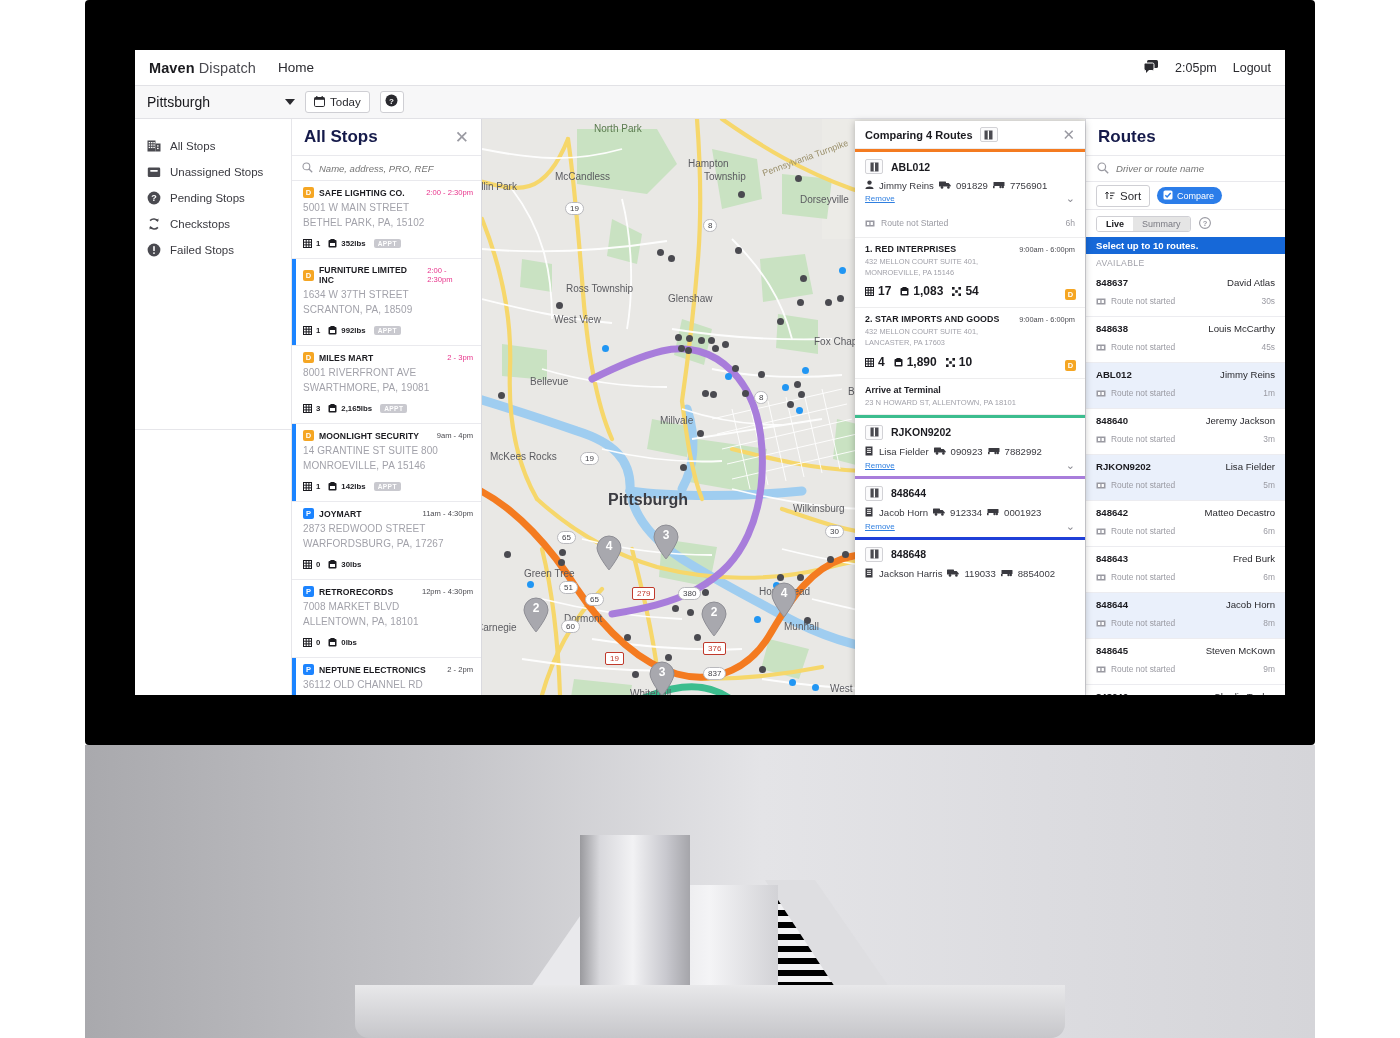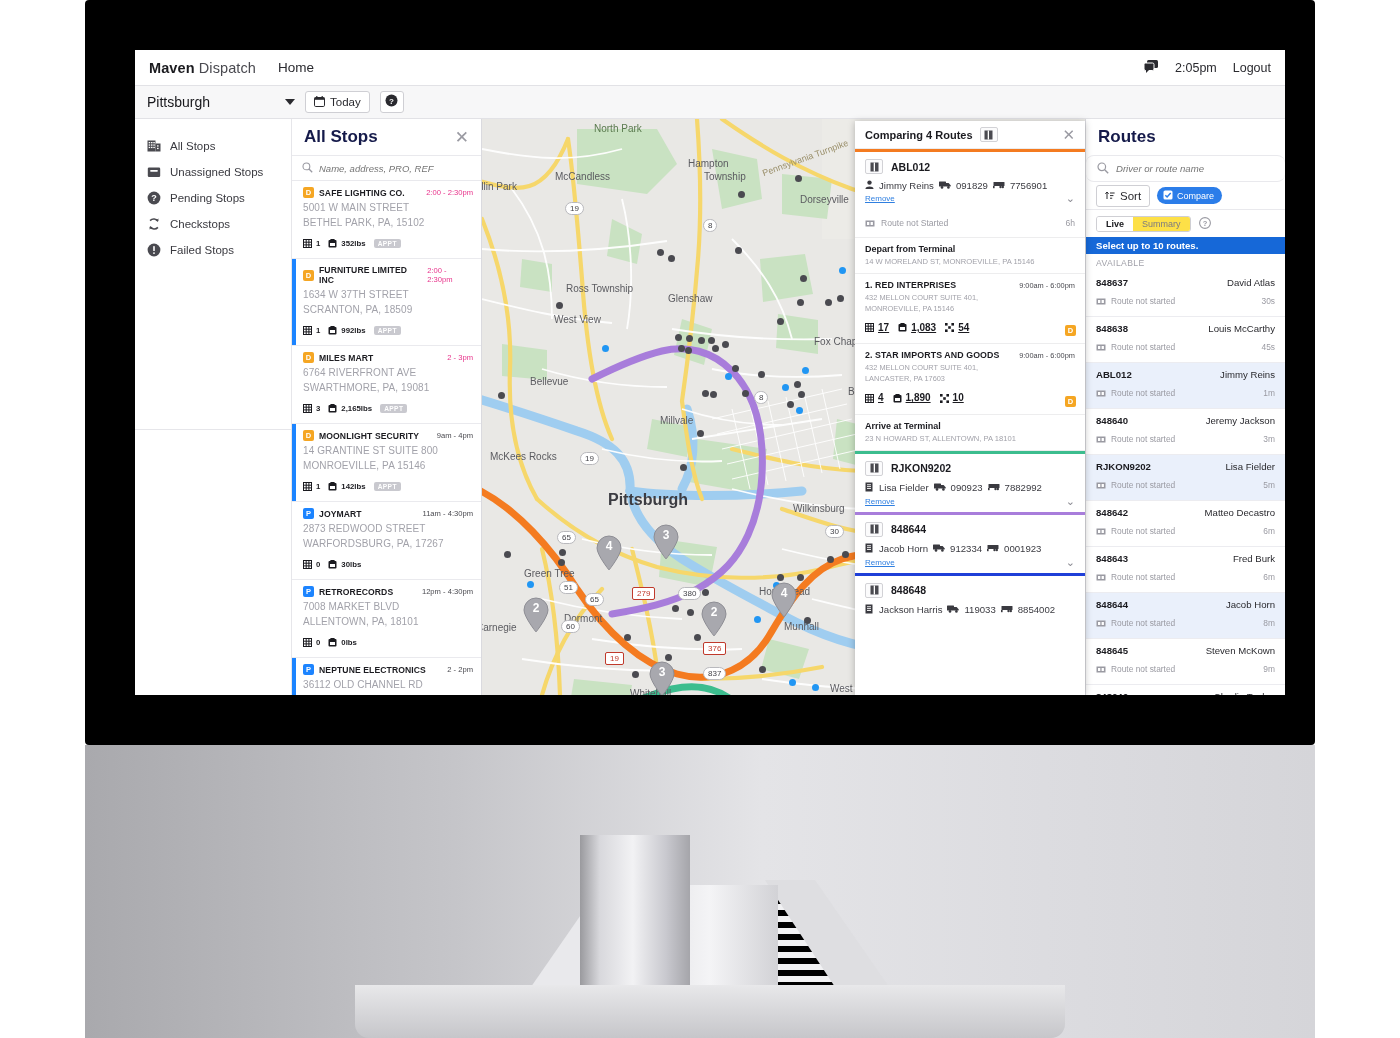--- a/index.html
+++ b/index.html
@@ -107,37 +107,37 @@
   .statusrow .r { margin-left: auto; font-size: 8.6px; color: #9a9aa2; }
   .term { padding: 6px 10px 7px; border-bottom: 1px solid #ededee; }
   .term .tt { font-size: 9px; font-weight: 700; color: #1b1b20; }
   .term .ta { font-size: 7.6px; color: #a2a2aa; margin-top: 3px; }
   .cstop { padding: 6px 10px 7px; border-bottom: 1px solid #ededee; position: relative; }
   .cstop-r1 { display: flex; align-items: center; }
   .cstop-n { font-size: 8.8px; font-weight: 700; color: #1b1b20; letter-spacing: .1px; }
   .cstop-t { margin-left: auto; font-size: 7.4px; color: #4a4a50; }
   .cstop-a { font-size: 7.4px; color: #a2a2aa; line-height: 1.45; margin-top: 3px; }
   .cstop-m { display: flex; align-items: center; gap: 4px; margin-top: 4px; }
-  .cstop-m .mv { font-size: 10px; font-weight: 700; color: #1b1b20; margin-right: 5px; text-decoration: underline; }
+  .cstop-m .mv { font-size: 12px; font-weight: 700; color: #1b1b20; margin-right: 5px; }
   .cstop-b { position: absolute; right: 9px; bottom: 7px; }
 
   
   .routes { position: absolute; left: 950px; top: 69px; width: 200px; height: 576px; background: #fff;
             border-left: 1px solid #dadadf; z-index: 8; overflow: hidden; }
   .routes-head { height: 36px; display: flex; align-items: center; padding: 0 12px; }
   .routes-title { font-size: 17px; font-weight: 700; color: #151a4a; }
   .routes-search { height: 27px; border-top: 1px solid #e9e9ed; border-bottom: 1px solid #e9e9ed;
-                   display: flex; align-items: center; gap: 7px; padding: 0 11px; border-radius: 8px; }
+                   display: flex; align-items: center; gap: 7px; padding: 0 11px; }
   .routes-search input { border: 0; outline: 0; font-size: 9.6px; font-style: italic; color: #a0a0a8; width: 140px; font-family:"Liberation Sans",sans-serif; }
   .routes-tools { height: 28px; display: flex; align-items: center; gap: 7px; padding: 0 10px; border-bottom: 1px solid #e9e9ed; }
   .cmpbtn { height: 17px; background: #2b7de9; border-radius: 9px; color: #fff; font-size: 9px; display: inline-flex;
             align-items: center; gap: 4px; padding: 0 8px 0 6px; }
   .routes-seg { height: 27px; display: flex; align-items: center; gap: 8px; padding: 0 10px; }
   .seg { display: inline-flex; border: 1px solid #cfcfd4; border-radius: 3px; overflow: hidden; }
-  .seg div { font-size: 9px; padding: 2px 9px; color: #7a7a82; background: #fde047; }
+  .seg div { font-size: 9px; padding: 2px 9px; color: #7a7a82; background: #e5e5e5; }
   .seg div.on { background: #fff; color: #17171b; font-weight: 700; }
   .banner { background: #1668d8; color: #fff; font-size: 9.6px; font-weight: 700; padding: 3px 10px; }
   .avail { font-size: 8.6px; color: #a2a2aa; padding: 4px 10px 3px; letter-spacing: .4px; }
   .rrow { padding: 6px 10px 6px; border-bottom: 1px solid #ececf0; }
   .rrow.hl { background: #eaf0fb; }
   .rrow-1 { display: flex; align-items: baseline; }
   .rrow-id { font-size: 9.6px; font-weight: 700; color: #1b1b20; }
   .rrow-drv { margin-left: auto; font-size: 9.6px; color: #2a2a2f; }
   .rrow-2 { display: flex; align-items: center; gap: 5px; margin-top: 4px; }
   .rrow-st { font-size: 8.4px; color: #9a9aa2; }
@@ -561,21 +561,21 @@
             <span class="appt">APPT</span>
           </div>
         </div>
 
         <div class="stop">
           <div class="stop-row1">
             <span class="badge d">D</span>
             <span class="stop-name">MILES MART</span>
             <span class="stop-time pink">2 - 3pm</span>
           </div>
-          <div class="stop-addr"><span>6764 RIVERFRONT AVE</span><br><span>SWARTHMORE, PA, 19081</span></div>
+          <div class="stop-addr"><span>8001 RIVERFRONT AVE</span><br><span>SWARTHMORE, PA, 19081</span></div>
           <div class="stop-meta">
             <span class="glyph"><svg width="9" height="9" viewBox="0 0 9 9">
                   <rect x="0.5" y="0.5" width="8" height="8" fill="none" stroke="#1b1b20"></rect>
                   <line x1="0.5" y1="3.2" x2="8.5" y2="3.2" stroke="#1b1b20"></line>
                   <line x1="0.5" y1="5.9" x2="8.5" y2="5.9" stroke="#1b1b20"></line>
                   <line x1="3.2" y1="0.5" x2="3.2" y2="8.5" stroke="#1b1b20"></line>
                   <line x1="5.9" y1="0.5" x2="5.9" y2="8.5" stroke="#1b1b20"></line>
                 </svg></span>
             <span class="mv">3</span>
             <span class="glyph"><svg width="9" height="9" viewBox="0 0 9 9">
@@ -751,24 +751,20 @@
         </div>
       </div>
       <div class="statusrow">
         <span class="glyph"><svg width="10" height="9" viewBox="0 0 10 9">
               <rect x="0.5" y="1.5" width="9" height="6" fill="#9a9aa2"></rect>
               <rect x="2" y="3" width="2.3" height="3" fill="#fff"></rect>
               <rect x="5.6" y="3" width="2.3" height="3" fill="#fff"></rect>
             </svg></span>
         <span class="t">Route not Started</span>
         <span class="r">6h</span>
-      </div>
-      <div class="term">
-        <div class="tt">Depart from Terminal</div>
-        <div class="ta">14 W MORELAND ST, MONROEVILLE, PA 15146</div>
       </div>
       <div class="cstop">
         <div class="cstop-r1">
           <span class="cstop-n">1. RED INTERPRISES</span>
           <span class="cstop-t">9:00am - 6:00pm</span>
         </div>
         <div class="cstop-a"><span>432 MELLON COURT SUITE 401,</span><br><span>MONROEVILLE, PA 15146</span></div>
         <div class="cstop-m">
           <span class="glyph"><svg width="9" height="9" viewBox="0 0 9 9">
                 <rect x="0.5" y="0.5" width="8" height="8" fill="none" stroke="#1b1b20"></rect>

